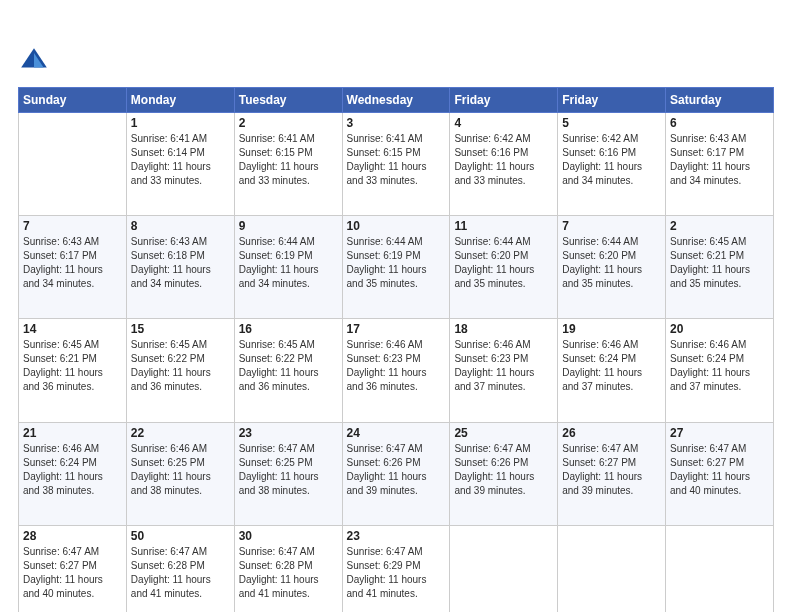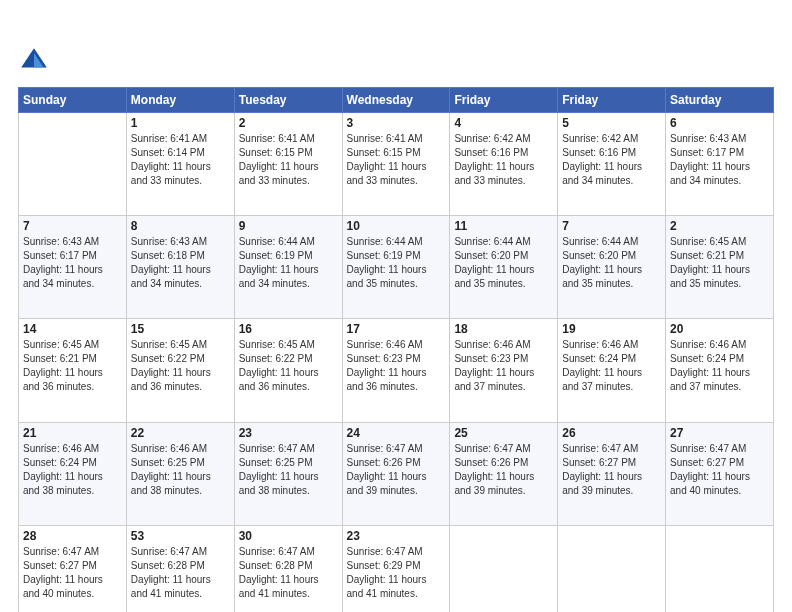--- a/index.html
+++ b/index.html
@@ -322,21 +322,21 @@
         </tr>
         <tr>
           <td>
             <span class="day-number">28</span>
             <div class="day-info" style="white-space: pre-line;">Sunrise: 6:47 AM
 Sunset: 6:27 PM
 Daylight: 11 hours
 and 40 minutes.</div>
           </td>
           <td>
-            <span class="day-number">53</span>
+            <span class="day-number">50</span>
             <div class="day-info" style="white-space: pre-line;">Sunrise: 6:47 AM
 Sunset: 6:28 PM
 Daylight: 11 hours
 and 41 minutes.</div>
           </td>
           <td>
             <span class="day-number">30</span>
             <div class="day-info" style="white-space: pre-line;">Sunrise: 6:47 AM
 Sunset: 6:28 PM
 Daylight: 11 hours

